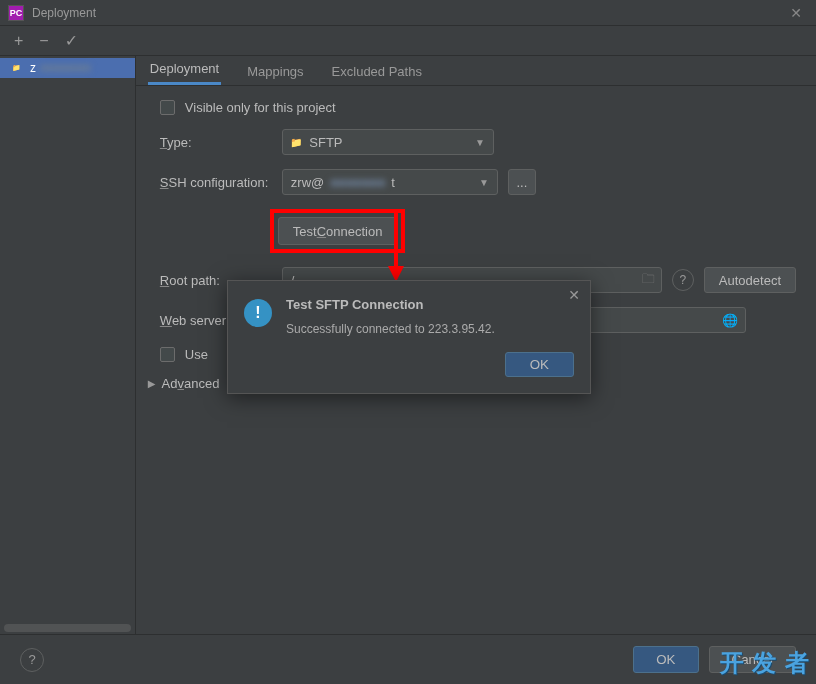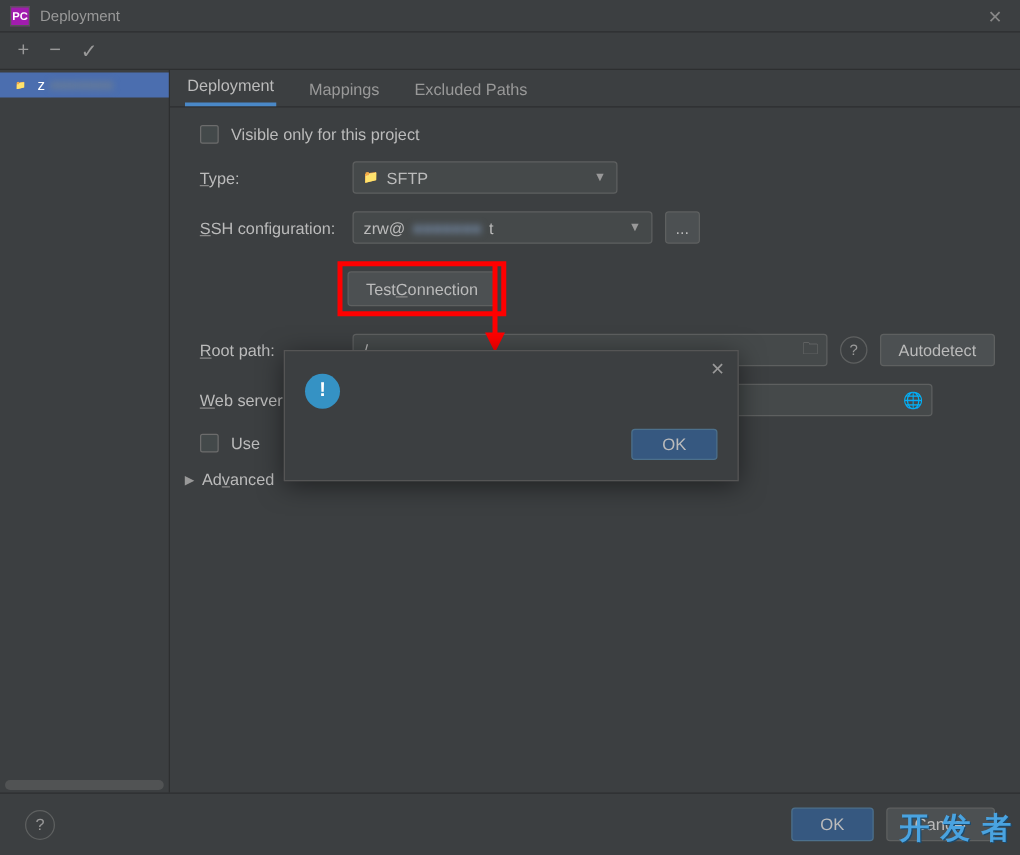--- a/index.html
+++ b/index.html
@@ -130,21 +130,21 @@
       border: 1px solid #5e6060;
       border-radius: 3px;
       height: 26px;
       padding: 0 8px;
       color: #bbb;
       cursor: pointer;
       gap: 6px;
     }
     .select-arrow { margin-left: auto; font-size: 10px; color: #999; }
     .type-select { width: 212px; }
-    .ssh-select { width: 240px; }
+    .ssh-select { width: 216px; }
     .ellipsis-btn {
       width: 28px; height: 26px;
       background: #4c5052;
       border: 1px solid #5e6060;
       border-radius: 3px;
       display: flex; align-items: center; justify-content: center;
       color: #bbb; cursor: pointer;
     }
     .test-btn {
       height: 28px;
@@ -389,20 +389,22 @@
 <svg class="red-arrow" viewBox="0 0 20 70">
   <line x1="10" y1="0" x2="10" y2="58" stroke="#ff0000" stroke-width="4"></line>
   <polygon points="10,70 2,54 18,54" fill="#ff0000"></polygon>
 </svg>
 
 <div class="dialog">
   <span class="dialog-close">✕</span>
   <div class="dialog-body">
     <div class="info-icon">!</div>
     <div>
+      <div class="dialog-title">Test SFTP Connection</div>
+      <div class="dialog-msg">Successfully connected to 223.3.95.42.</div>
     </div>
   </div>
   <div class="dialog-footer">
     <button class="ok-btn">OK</button>
   </div>
 </div>
 
 <div class="bottom-bar">
   <div class="help-circle">?</div>
   <div class="bottom-buttons">

